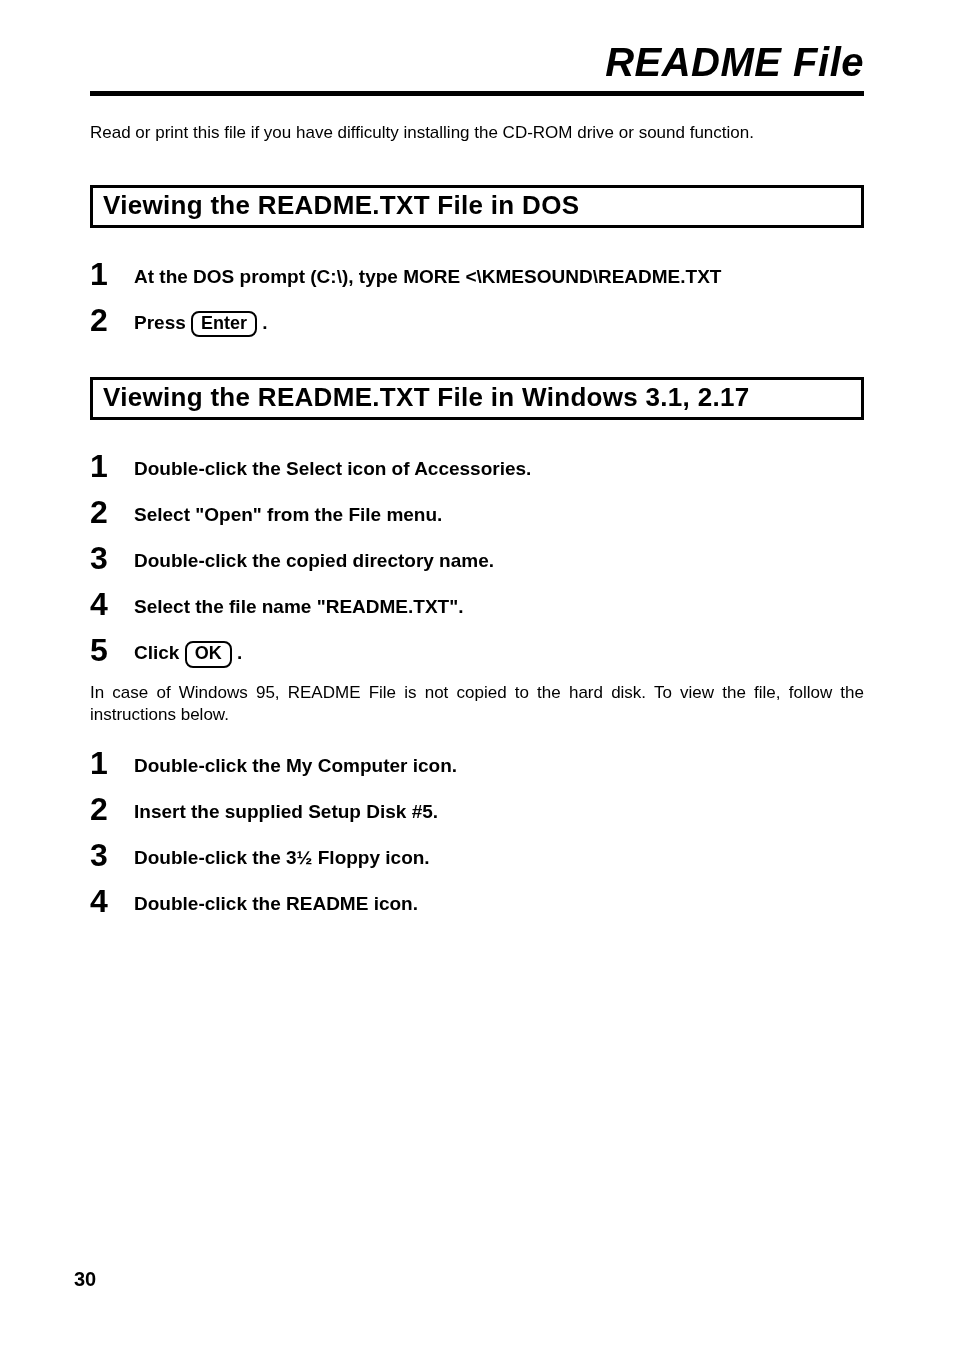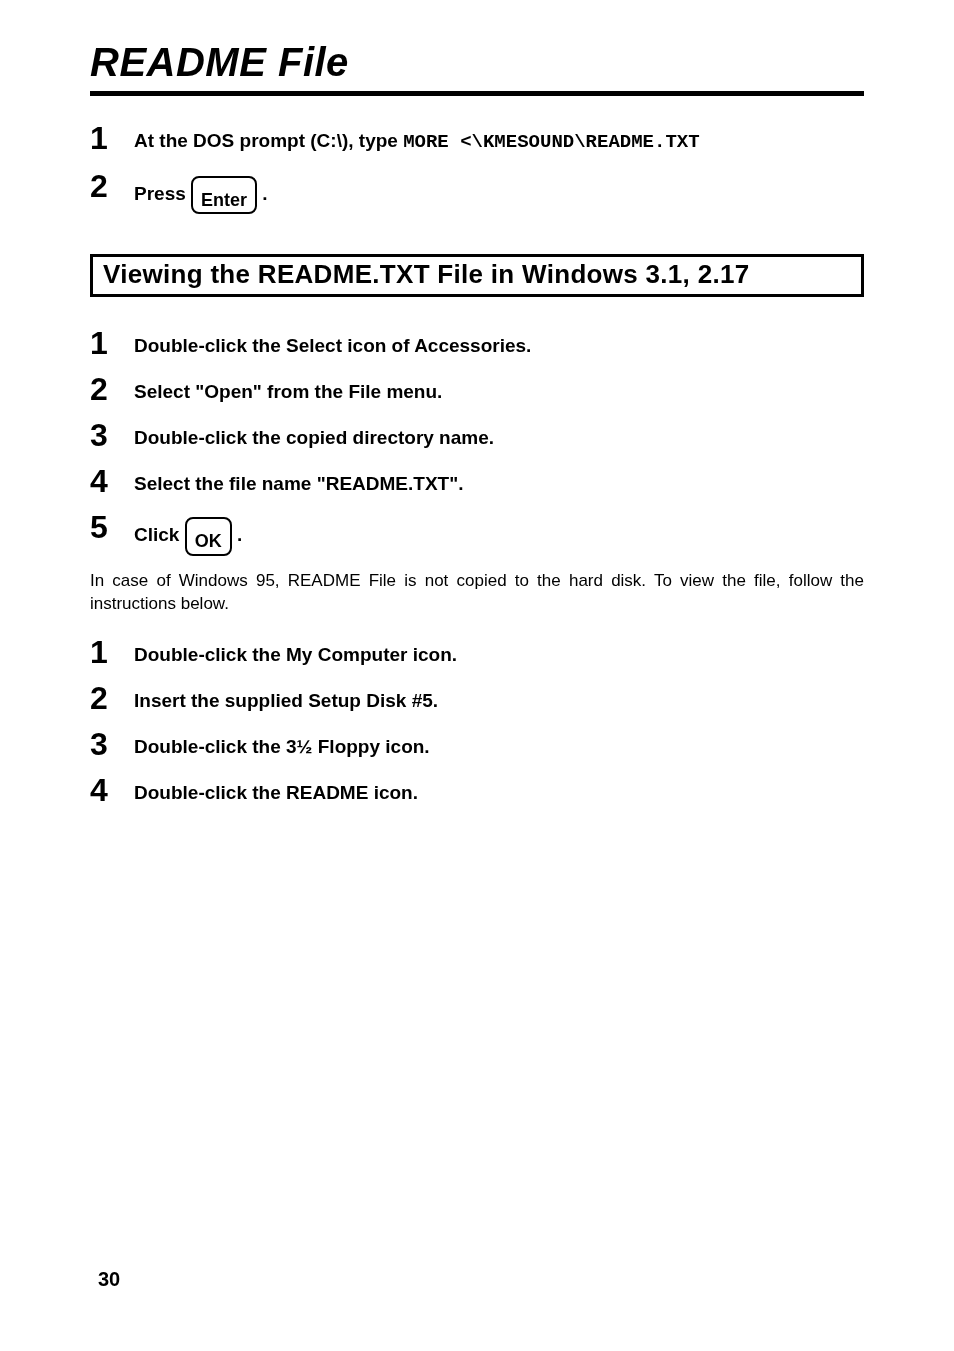--- a/index.html
+++ b/index.html
@@ -15,20 +15,21 @@
     box-sizing: border-box;
     padding: 40px 90px 40px 90px;
     position: relative;
   }
   h1.title {
     font-style: italic;
     font-weight: 900;
     font-size: 40px;
     margin: 0 0 6px 0;
     letter-spacing: 0.5px;
+    text-align: right;
   }
   .title-rule {
     border: none;
     border-top: 5px solid #000;
     margin: 0 0 26px 0;
   }
   p.body {
     font-size: 17px;
     line-height: 1.35;
     margin: 0 0 20px 0;
@@ -60,50 +61,54 @@
     flex-shrink: 0;
     line-height: 1;
   }
   .step-text {
     font-size: 19px;
     font-weight: 700;
     line-height: 1.35;
     padding-top: 6px;
   }
   .step-text .cmd {
-    font-family: Liberation Mono, monospace;
+    font-family: Liberation Sans, sans-serif;
     font-weight: 700;
   }
   .keycap {
     display: inline-block;
     border: 2px solid #000;
     border-radius: 8px;
-    padding: 12px 8px 1px 8px;
+    padding: 0px 8px 1px 8px;
     font-weight: 700;
     font-size: 18px;
     line-height: 1.2;
     vertical-align: middle;
   }
   .page-number {
     position: absolute;
     bottom: 60px;
-    left: 98px;
+    left: 74px;
     font-weight: 900;
     font-size: 20px;
   }
 </style>
 </head>
 <body>
 
 <div class="page">
 
   <h1 class="title">README File</h1>
   <hr class="title-rule">
 
+  <p class="body">Read or print this file if you have difficulty installing the CD-ROM drive or sound function.</p>
 
+  <div class="section-box">
+    <h2>Viewing the README.TXT File in DOS</h2>
+  </div>
   <div class="steps">
     <div class="step">
       <div class="step-num">1</div>
       <div class="step-text">
         <span>At the DOS prompt (C:\), type </span><span class="cmd">MORE &lt;\KMESOUND\README.TXT</span>
       </div>
     </div>
     <div class="step">
       <div class="step-num">2</div>
       <div class="step-text">

